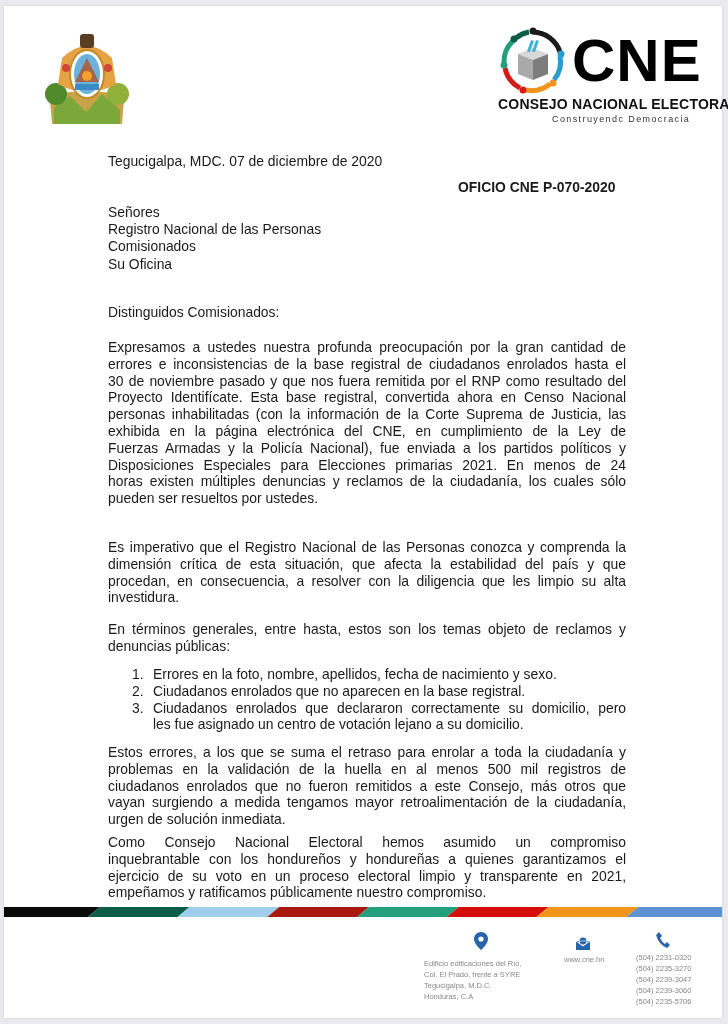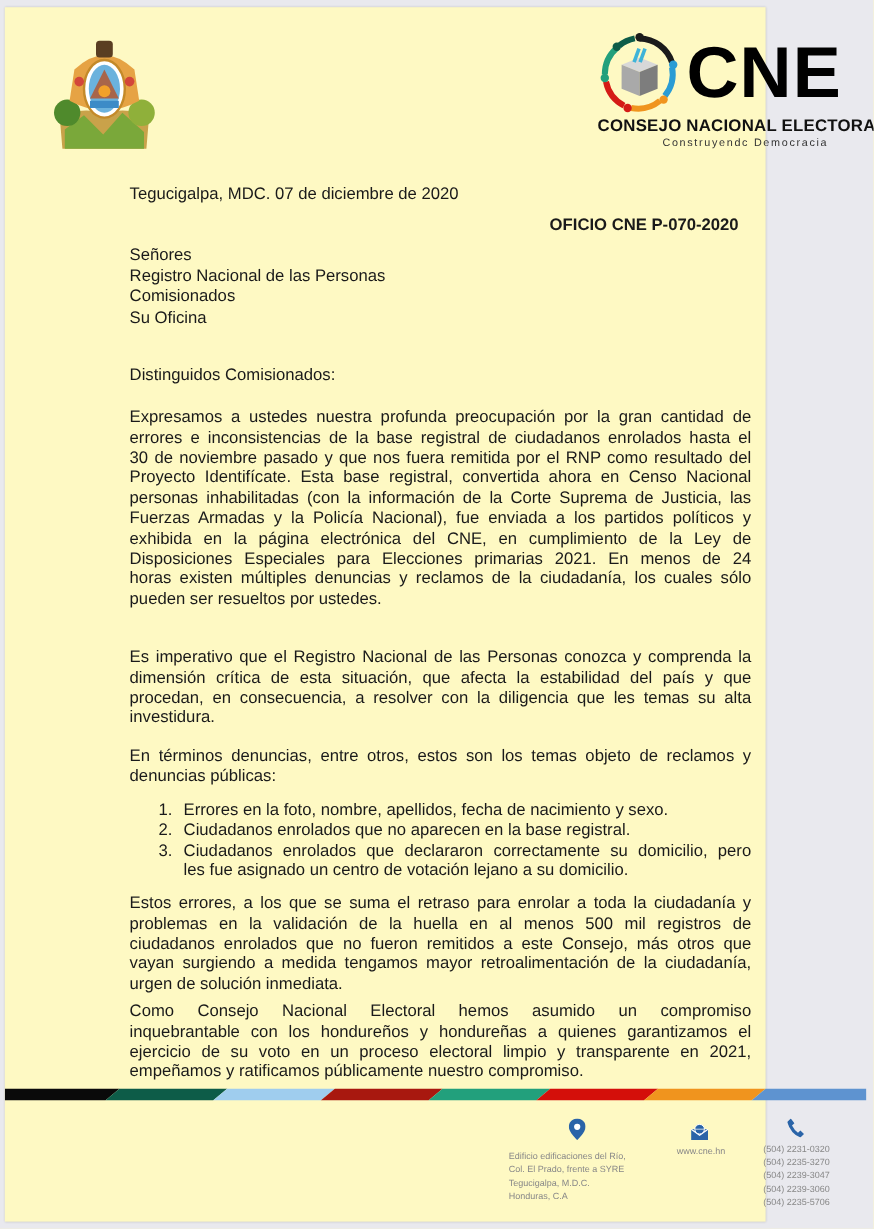--- a/index.html
+++ b/index.html
@@ -1,22 +1,22 @@
 <!DOCTYPE html>
 <html><head>
 <meta charset="utf-8">
 <style>
   html, body { margin:0; padding:0; }
   body {
     width:728px; height:1024px; background:#e9e9ee; position:relative; overflow:hidden;
     font-family: "Liberation Sans", sans-serif; color:#1a1a1a;
   }
   .page {
-    position:absolute; left:4px; top:6px; width:634px; height:1012px;
-    background:#fef9c3; box-shadow:0 0 2px rgba(0,0,0,0.15);
+    position:absolute; left:4px; top:6px; width:718px; height:1012px;
+    background:#ffffff; box-shadow:0 0 2px rgba(0,0,0,0.15);
   }
   
   .coat { position:absolute; left:38px; top:22px; width:90px; height:100px; }
   
   .cne-logo { position:absolute; left:494px; top:20px; width:224px; height:104px; }
   .cne-emblem { position:absolute; left:0; top:0; width:70px; height:70px; }
   .cne-letters {
     position:absolute; left:74px; top:-2px; font-family:"Liberation Sans", sans-serif;
     font-weight:bold; font-size:60px; letter-spacing:1px; color:#000; line-height:74px;
   }
@@ -101,36 +101,36 @@
     </div>
 
     <div class="abs greet">Distinguidos Comisionados:</div>
 
     <div class="just" style="top:333px;">
       <span class="ln">Expresamos a ustedes nuestra profunda preocupación por la gran cantidad de</span>
       <span class="ln">errores e inconsistencias de la base registral de ciudadanos enrolados hasta el</span>
       <span class="ln">30 de noviembre pasado y que nos fuera remitida por el RNP como resultado del</span>
       <span class="ln">Proyecto Identifícate. Esta base registral, convertida ahora en Censo Nacional</span>
       <span class="ln">personas inhabilitadas (con la información de la Corte Suprema de Justicia, las</span>
+      <span class="ln">exhibida en la página electrónica del CNE, en cumplimiento de la Ley de</span>
       <span class="ln">Fuerzas Armadas y la Policía Nacional), fue enviada a los partidos políticos y</span>
-      <span class="ln">exhibida en la página electrónica del CNE, en cumplimiento de la Ley de</span>
       <span class="ln">Disposiciones Especiales para Elecciones primarias 2021. En menos de 24</span>
       <span class="ln">horas existen múltiples denuncias y reclamos de la ciudadanía, los cuales sólo</span>
       <span class="ln last">pueden ser resueltos por ustedes.</span>
     </div>
 
     <div class="just" style="top:533px;">
       <span class="ln">Es imperativo que el Registro Nacional de las Personas conozca y comprenda la</span>
       <span class="ln">dimensión crítica de esta situación, que afecta la estabilidad del país y que</span>
-      <span class="ln">procedan, en consecuencia, a resolver con la diligencia que les temas su alta</span>
+      <span class="ln">procedan, en consecuencia, a resolver con la diligencia que les limpio su alta</span>
       <span class="ln last">investidura.</span>
     </div>
 
     <div class="just" style="top:615px;">
-      <span class="ln">En términos denuncias, entre otros, estos son los temas objeto de reclamos y</span>
+      <span class="ln">En términos generales, entre hasta, estos son los temas objeto de reclamos y</span>
       <span class="ln last">denuncias públicas:</span>
     </div>
 
     <div class="list">
       <div class="item">
         <span class="num">1.</span>
         <div class="just" style="position:relative;left:0;width:473px;">
           <span class="ln last">Errores en la foto, nombre, apellidos, fecha de nacimiento y sexo.</span>
         </div>
       </div>

